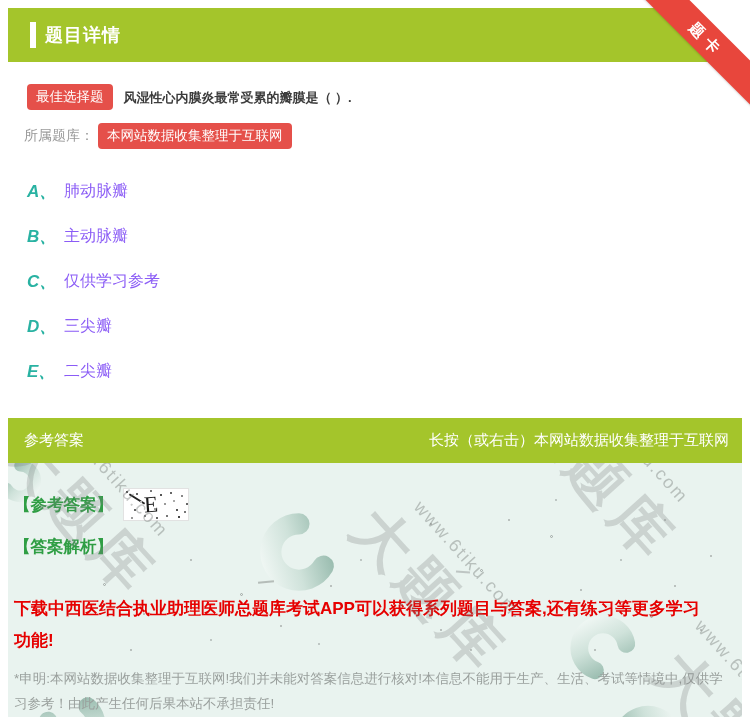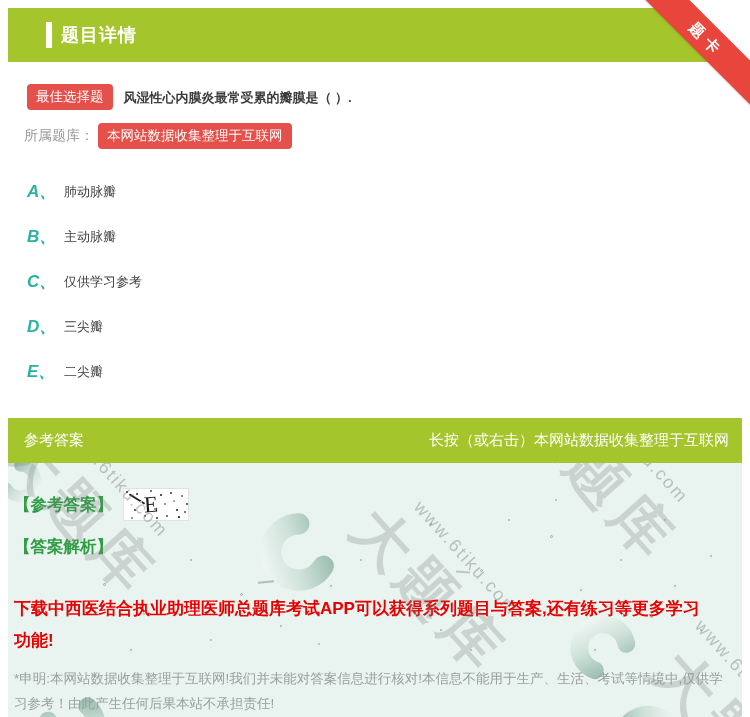--- a/index.html
+++ b/index.html
@@ -1,21 +1,21 @@
 <!DOCTYPE html>
 <html><head>
 <meta charset="utf-8">
 <style>
   * { margin:0; padding:0; box-sizing:border-box; }
   html,body { width:750px; height:717px; overflow:hidden; background:#fff;
     font-family:"Liberation Sans","DejaVu Sans",sans-serif; }
   .page { position:relative; width:750px; height:717px; padding:8px 8px 0; background:#fff; }
 
   
-  .header { position:relative; height:54px; background:#a4c52b; display:flex; align-items:center; padding-left:38px; }
+  .header { position:relative; height:54px; background:#a4c52b; display:flex; align-items:center; padding-left:22px; }
   .header .accent { width:6px; height:26px; background:#fff; margin-right:9px; }
   .header .title { color:#fff; font-size:18px; font-weight:bold; letter-spacing:1px; }
 
   
   .corner { position:absolute; top:0; right:0; width:118px; height:118px; overflow:hidden; z-index:9; }
   .corner-white { position:absolute; inset:0; background:#fff; clip-path:polygon(42% 0, 100% 0, 100% 57%); }
   .ribbon { position:absolute; top:24px; right:-52px; width:190px; height:31px; line-height:31px;
     background:#e8463c; color:#fff; text-align:center; font-size:15px; font-weight:bold;
     letter-spacing:6px; transform:rotate(45deg); box-shadow:0 1px 2px rgba(0,0,0,.15); }
 
@@ -23,21 +23,21 @@
   .q-row { margin:22px 0 0 19px; display:flex; align-items:flex-start; }
   .badge { background:#e5504a; color:#fff; font-size:13.5px; border-radius:4px; padding:4px 9px; white-space:nowrap; }
   .q-text { font-size:13px; font-weight:bold; color:#3c3c3c; margin-left:11px; line-height:25px; padding-top:1px; }
   .bank-row { margin:13px 0 0 16px; display:flex; align-items:center; }
   .bank-label { color:#999; font-size:14px; }
   .bank-badge { margin-left:4px; }
 
   .options { margin:20px 0 0 19px; }
   .option { height:45px; display:flex; align-items:center; cursor:pointer; }
   .opt-letter { color:#29b2a2; font-size:17px; font-weight:bold; font-style:italic; width:37px; }
-  .opt-text { color:#404040; font-size:13px; }
+  .opt-text { color:#8b5cf6; font-size:16px; }
 
   
   .ans-bar { margin-top:24px; height:45px; background:#a4c52b; color:#fff; display:flex;
     align-items:center; justify-content:space-between; padding:0 13px 0 16px; font-size:15px; }
 
   
   .panel { position:relative; height:257px; background:#e9f3ef; overflow:hidden; }
   .panel-content { position:relative; z-index:2; padding-left:6px; }
   .ref-row { padding-top:25px; display:flex; align-items:center; }
   .g-label { color:#2f9e44; font-size:16.5px; font-weight:bold; }

